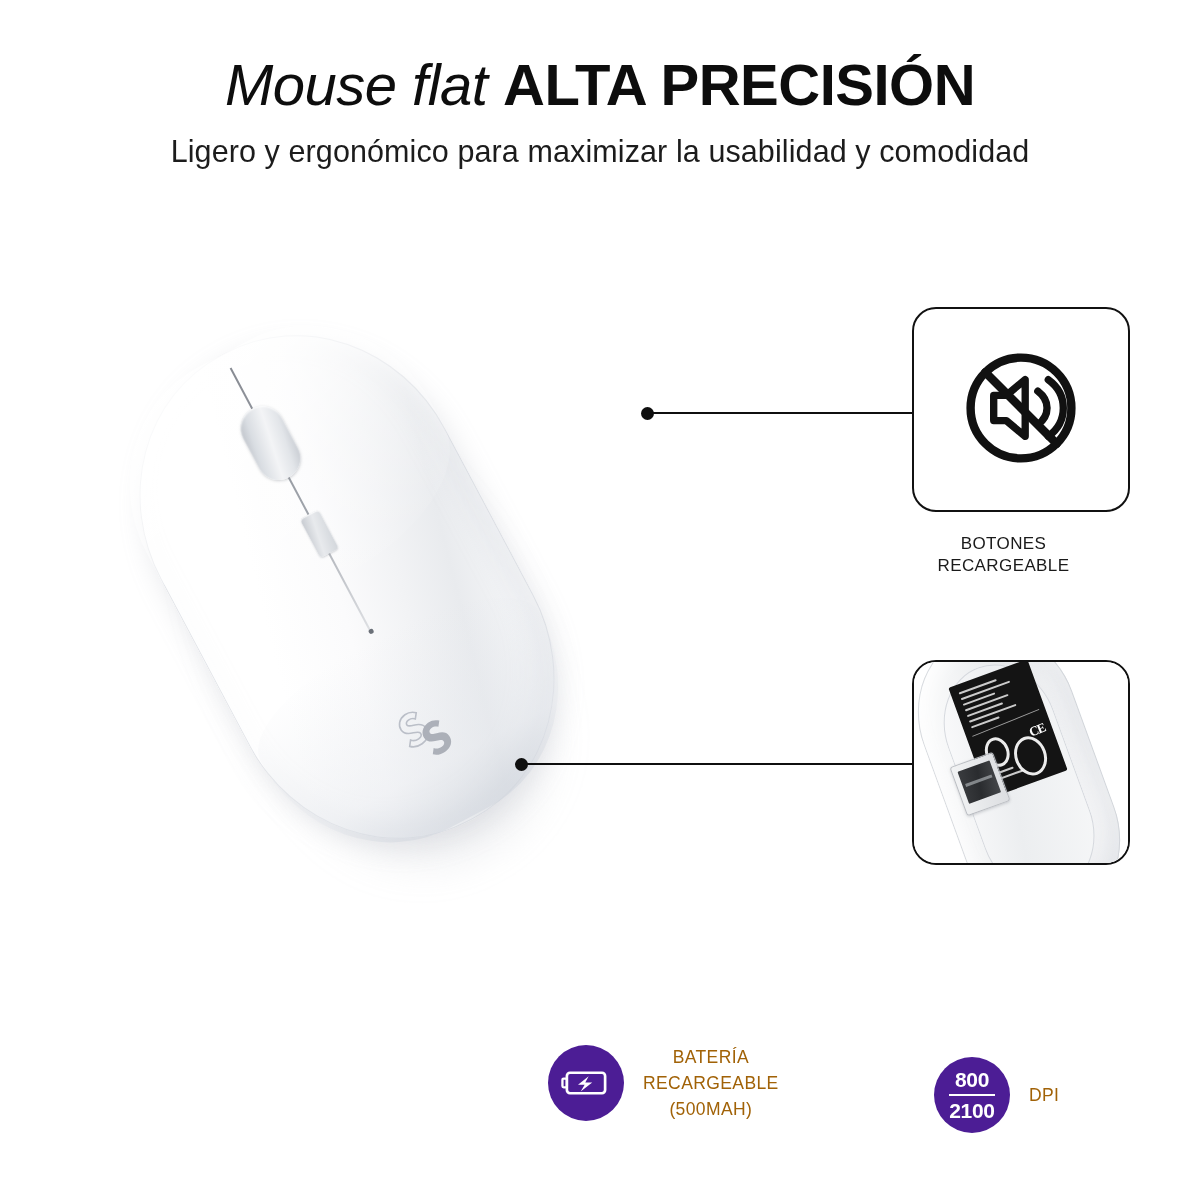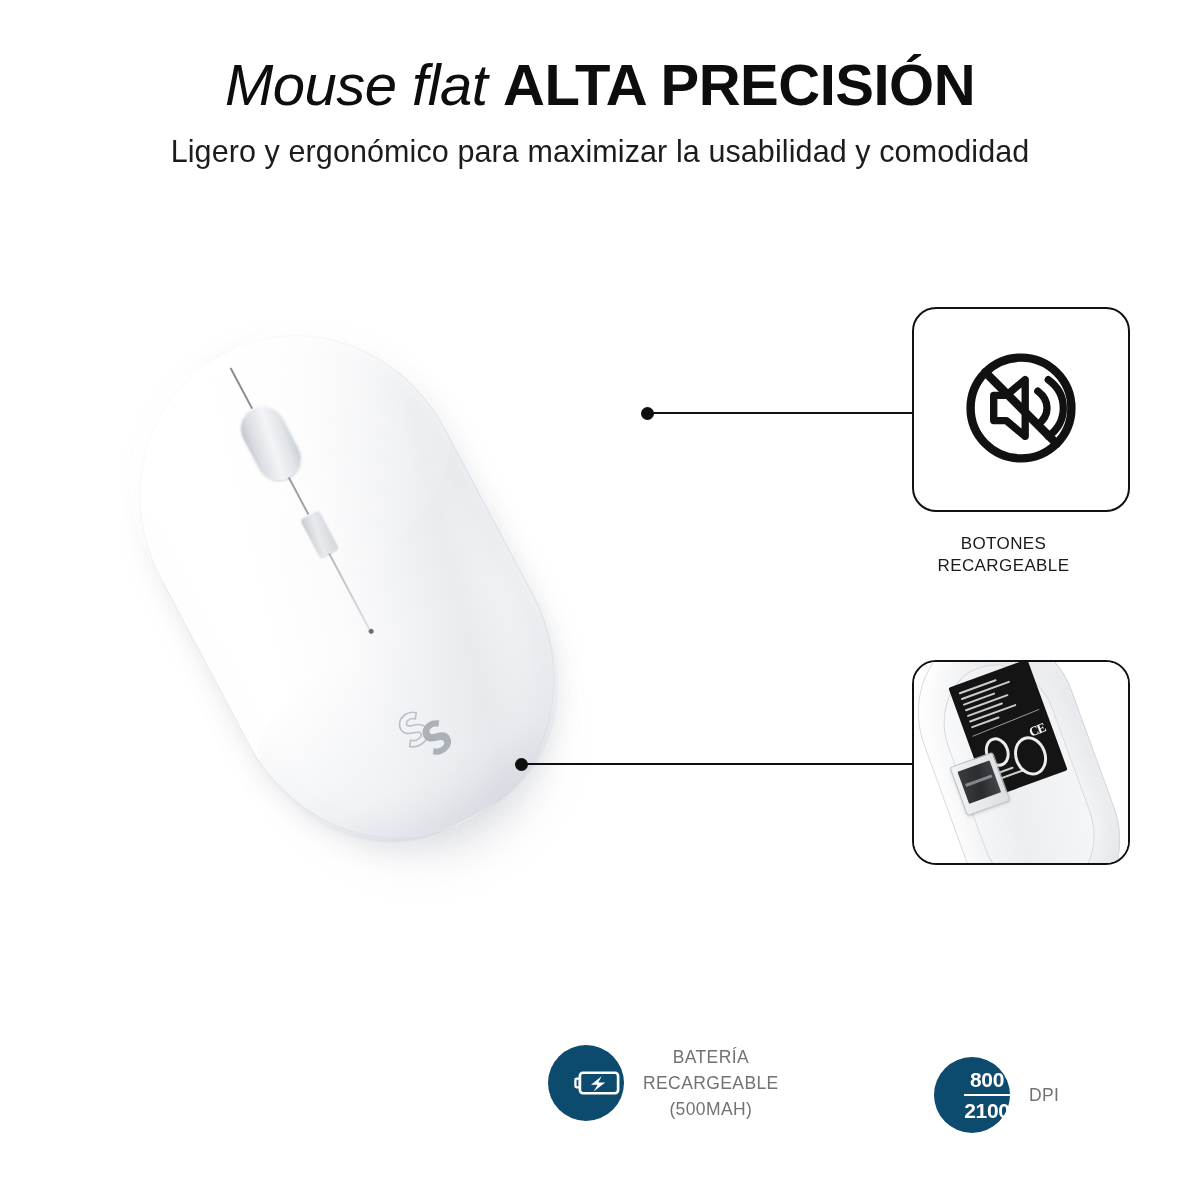--- a/index.html
+++ b/index.html
@@ -319,32 +319,32 @@
   }
   .feature {
     position: absolute;
     display: flex;
     align-items: center;
   }
   .feature-icon {
     width: 76px;
     height: 76px;
     border-radius: 50%;
-    background: #0c4a6e;
+    background: #4c1d95;
     display: flex;
     align-items: center;
-    justify-content: flex-end;
+    justify-content: center;
     flex: 0 0 auto;
   }
   .feature-label {
     margin-left: 19px;
     font-size: 17.5px;
     line-height: 26px;
     letter-spacing: 0.4px;
-    color: #737373;
+    color: #a16207;
     text-align: center;
   }
   .dpi-circle-text {
     color: #ffffff;
     text-align: center;
     font-weight: 700;
     line-height: 1;
   }
   .dpi-num-top {
     font-size: 21px;

